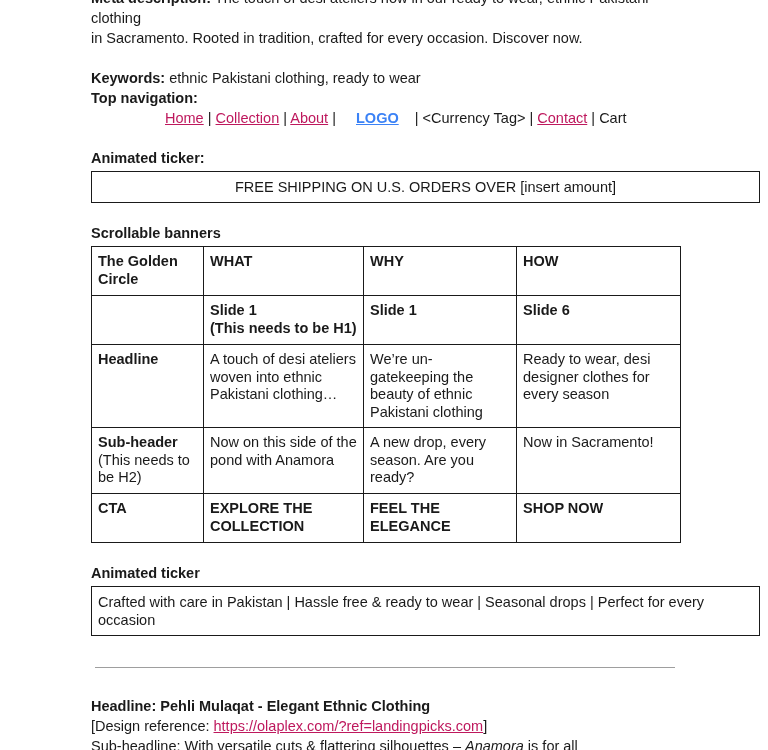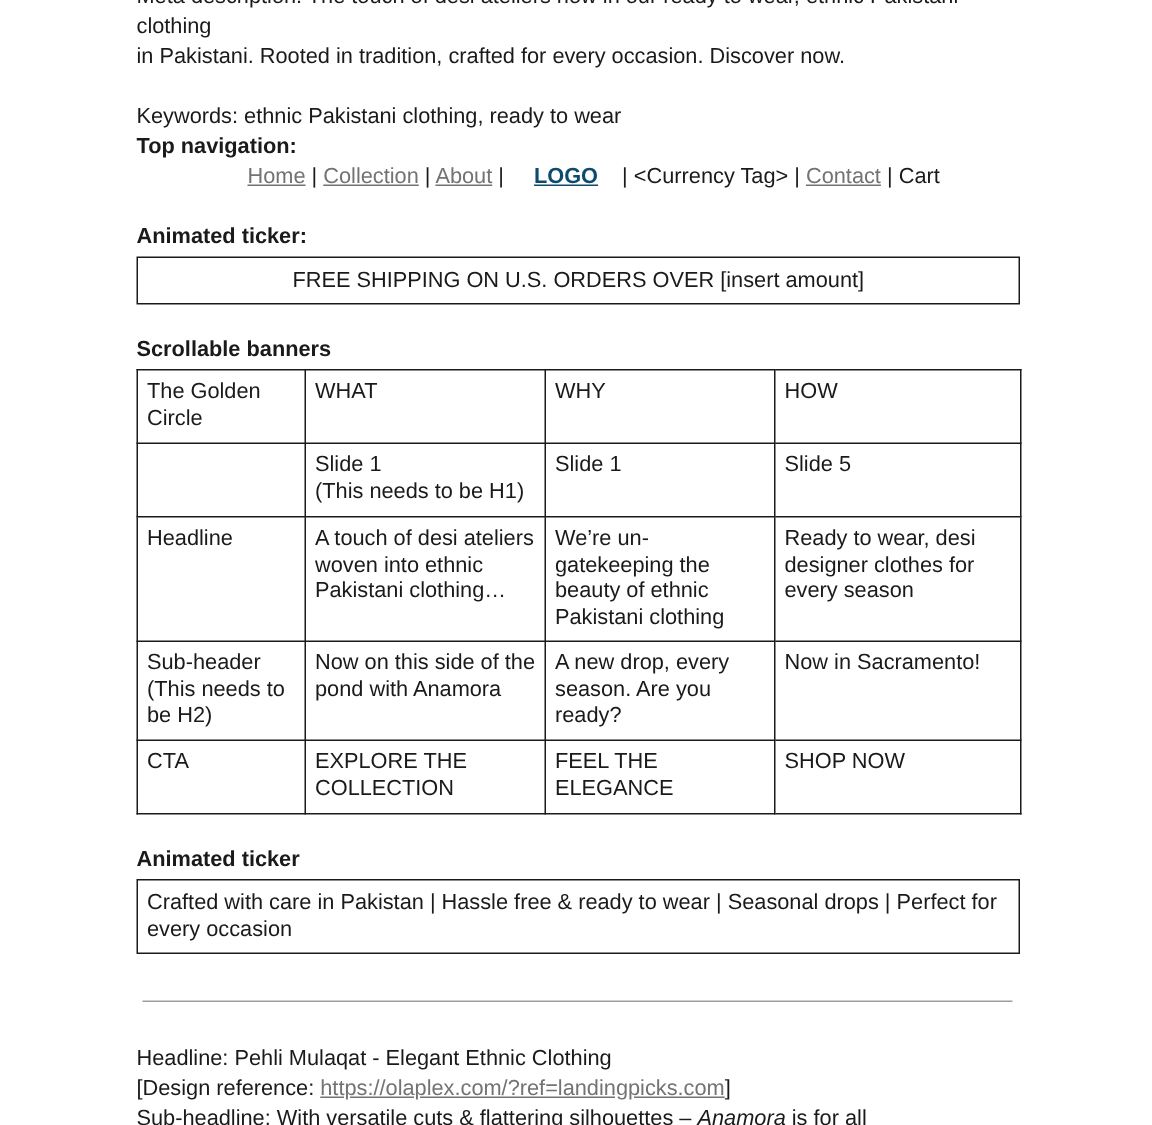--- a/index.html
+++ b/index.html
@@ -19,47 +19,47 @@
     .page {
       position: absolute;
       left: 91px;
       top: -12px;
       width: 588px;
     }
     .line {
       line-height: 20px;
       margin: 0;
     }
-    b, .bold { font-weight: normal; }
+    b, .bold { font-weight: bold; }
     .gap-1 { height: 20px; }
     a.link {
-      color: #737373;
+      color: #be185d;
     }
     .nav {
       text-align: left;
       padding-left: 74px;
       line-height: 20px;
       white-space: nowrap;
     }
     .nav .sep { color: #1a1a1a; }
     .nav .logo {
       font-weight: bold;
-      color: #0c4a6e;
+      color: #3b82f6;
       text-decoration: underline;
       margin: 0 12px 0 16px;
     }
     .section-label {
       font-weight: bold;
       line-height: 20px;
       margin: 0;
     }
     .ticker-box {
       border: 1.5px solid #1a1a1a;
       box-sizing: border-box;
-      width: 589px;
+      width: 669px;
       padding: 6px 6px;
       line-height: 18px;
       margin-top: 3px;
     }
     .ticker-box.center { text-align: center; }
     table.banners {
       border-collapse: collapse;
       width: 589px;
       margin-top: 3px;
       table-layout: fixed;
@@ -89,21 +89,21 @@
   </style>
 </head>
 <body>
 
 <div class="page">
 
   <p class="line">
     <b>Meta description:</b>
     <span>The touch of desi ateliers now in our ready to wear, ethnic Pakistani clothing</span>
   </p>
-  <p class="line">in Pakistani. Rooted in tradition, crafted for every occasion. Discover now.</p>
+  <p class="line">in Sacramento. Rooted in tradition, crafted for every occasion. Discover now.</p>
 
   <div class="gap-1"></div>
 
   <p class="line">
     <b>Keywords:</b>
     <span>ethnic Pakistani clothing, ready to wear</span>
   </p>
   <p class="section-label">Top navigation:</p>
 
   <div class="nav">
@@ -146,21 +146,21 @@
       <td class="bold">WHY</td>
       <td class="bold">HOW</td>
     </tr>
     <tr class="r-slide">
       <td class="bold"></td>
       <td class="bold">
         <div>Slide 1</div>
         <div>(This needs to be H1)</div>
       </td>
       <td class="bold">Slide 1</td>
-      <td class="bold">Slide 5</td>
+      <td class="bold">Slide 6</td>
     </tr>
     <tr class="r-headline">
       <td class="bold">Headline</td>
       <td>A touch of desi ateliers woven into ethnic Pakistani clothing…</td>
       <td>We’re un-gatekeeping the beauty of ethnic Pakistani clothing</td>
       <td>Ready to wear, desi designer clothes for every season</td>
     </tr>
     <tr class="r-sub">
       <td>
         <div class="bold">Sub-header</div>

